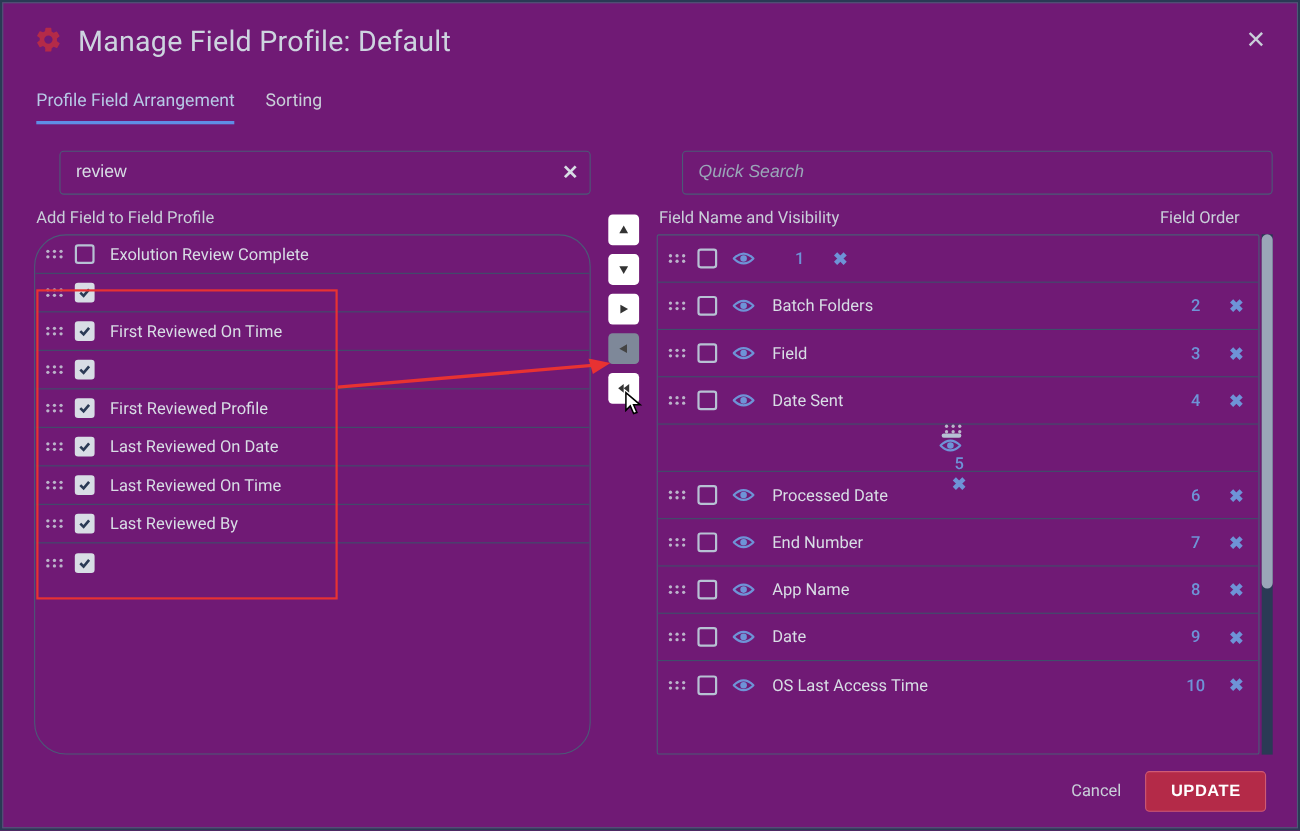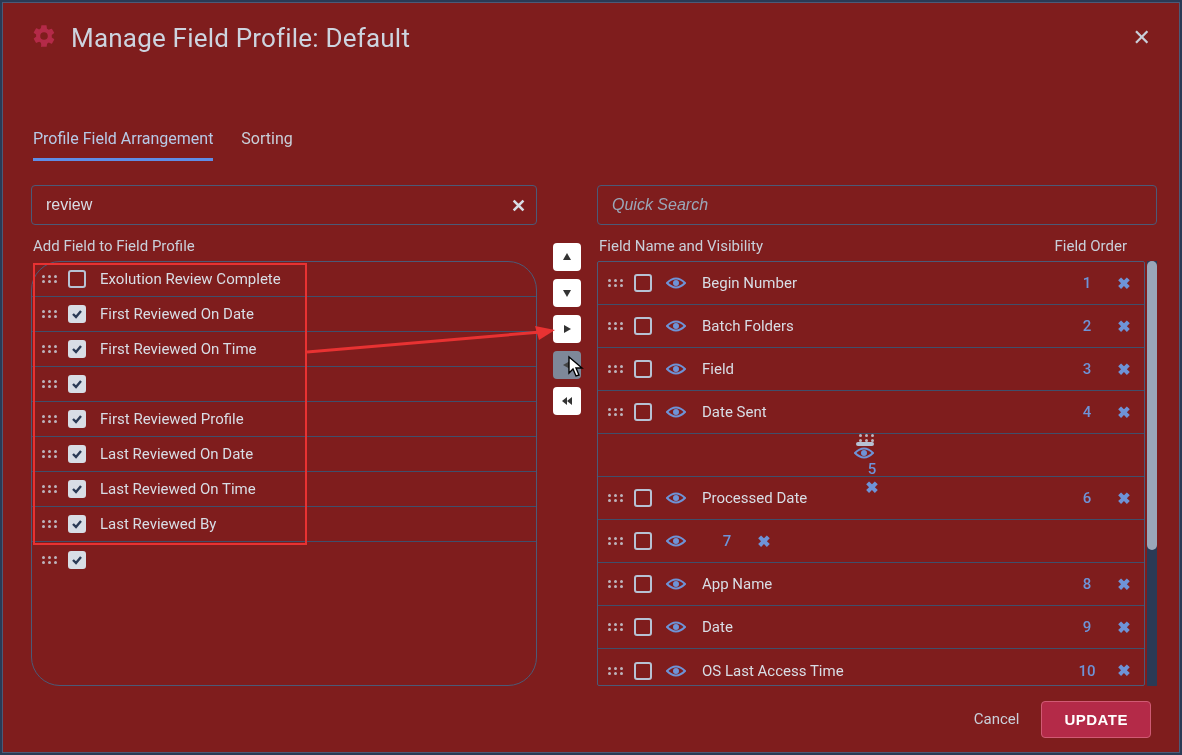--- a/index.html
+++ b/index.html
@@ -8,21 +8,21 @@
     background: #2a3a55;
     width: 1182px;
     height: 755px;
     color: #d8dde5;
     position: relative;
     overflow: hidden;
   }
   .dialog {
     position: absolute;
     top: 2px; left: 2px; right: 2px; bottom: 2px;
-    background: #7f1d1d;
+    background: #701a75;
     border: 1px solid #4b5a77;
     display: flex;
     flex-direction: column;
     overflow: hidden;
   }
   .header {
     display: flex;
     align-items: center;
     padding: 20px 28px 8px 28px;
   }
@@ -39,21 +39,21 @@
     cursor: pointer;
     font-size: 22px;
     line-height: 1;
   }
   .tabs {
     display: flex;
     gap: 28px;
     padding: 20px 30px 0 30px;
     font-size: 16px;
   }
-  .tab { color: #c9cfd9; padding-bottom: 10px; cursor: pointer; margin-top: 48px; }
+  .tab { color: #c9cfd9; padding-bottom: 10px; cursor: pointer; }
   .tab.active { color: #b7c9e6; border-bottom: 3px solid #5f8de6; }
 
   .content {
     flex: 1;
     display: flex;
     padding: 24px 22px 0 28px;
     gap: 2px;
     min-height: 0;
   }
 
@@ -63,20 +63,21 @@
   .mid { width: 56px; display:flex; flex-direction:column; align-items:center; padding-top: 58px; gap:8px;}
 
   .search-box {
     height: 40px;
     border: 1px solid #4b5a77;
     border-radius: 4px;
     display: flex;
     align-items: center;
     padding: 0 10px 0 14px;
     margin-bottom: 12px;
+    margin-left: 23px;
   }
   .search-box input {
     flex:1;
     background: transparent;
     border: none;
     outline: none;
     color: #d8dde5;
     font-size: 16px;
   }
   .search-box input::placeholder { color:#9aa6b8; font-style: italic; }
@@ -210,21 +211,20 @@
               <span></span>
               <span></span>
               <span></span>
               <span></span>
             </div>
             <div class="cb checked">
               <svg width="12" height="12" viewBox="0 0 12 12" fill="none">
                 <path d="M2 6 L5 9 L10 3" stroke-width="2.4"></path>
               </svg>
             </div>
-            <span class="label">First Reviewed On Date</span>
           </div>
           <div class="row">
             <div class="drag-dots">
               <span></span>
               <span></span>
               <span></span>
               <span></span>
               <span></span>
               <span></span>
             </div>
@@ -380,21 +380,20 @@
                 <span></span>
                 <span></span>
               </div>
               <div class="cb"></div>
               <span class="eye">
                 <svg width="20" height="14" viewBox="0 0 20 14" fill="none">
                   <path d="M1 7 Q10 -2 19 7 Q10 16 1 7 Z" stroke="#6e93d7" stroke-width="2"></path>
                   <circle cx="10" cy="7" r="3" fill="#6e93d7"></circle>
                 </svg>
               </span>
-              <span class="label">Begin Number</span>
               <span class="ord">1</span>
               <span class="remove-x">✖</span>
             </div>
             <div class="row" style="height: 43px;">
               <div class="drag-dots">
                 <span></span>
                 <span></span>
                 <span></span>
                 <span></span>
                 <span></span>
@@ -500,20 +499,21 @@
                 <span></span>
                 <span></span>
               </div>
               <div class="cb"></div>
               <span class="eye">
                 <svg width="20" height="14" viewBox="0 0 20 14" fill="none">
                   <path d="M1 7 Q10 -2 19 7 Q10 16 1 7 Z" stroke="#6e93d7" stroke-width="2"></path>
                   <circle cx="10" cy="7" r="3" fill="#6e93d7"></circle>
                 </svg>
               </span>
+              <span class="label">End Number</span>
               <span class="ord">7</span>
               <span class="remove-x">✖</span>
             </div>
             <div class="row" style="height: 43px;">
               <div class="drag-dots">
                 <span></span>
                 <span></span>
                 <span></span>
                 <span></span>
                 <span></span>

